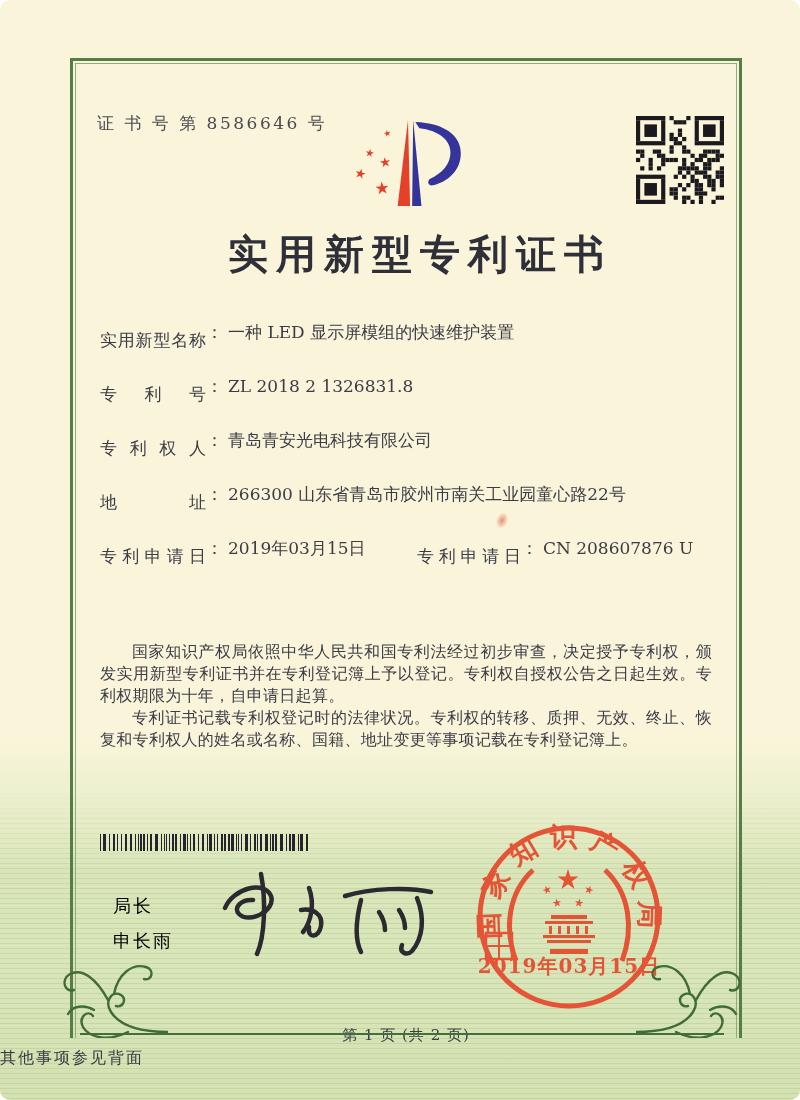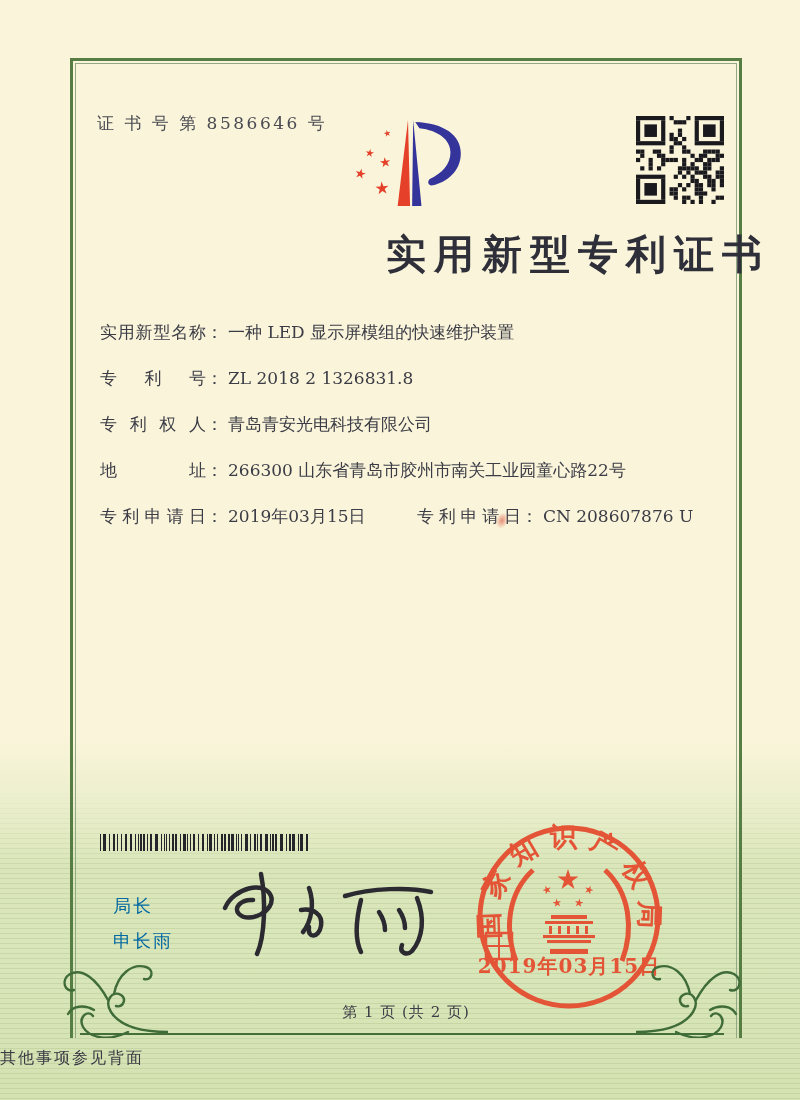--- a/index.html
+++ b/index.html
@@ -1,47 +1,47 @@
 <!DOCTYPE html>
 <html><head>
 <meta charset="utf-8">
 <style>
   html,body{margin:0;padding:0;}
   .page{position:relative;width:800px;height:1100px;background:#faf5da;overflow:hidden;
-        font-family:"DejaVu Serif","Liberation Serif",serif;}
+        font-family:"DejaVu Serif","Liberation Serif",serif;border-radius:10px;}
   .green-zone{position:absolute;left:0;top:738px;width:800px;height:362px;
         background:linear-gradient(180deg,rgba(220,232,190,0) 0%,rgba(220,232,190,.5) 18%,
         rgba(216,229,184,.95) 36%,#d9e6ba 58%,#d4e2b2 100%);}
   .lines-zone{position:absolute;left:0;top:788px;width:800px;height:312px;
         background:repeating-linear-gradient(180deg,rgba(118,148,84,.17) 0 1px,rgba(118,148,84,0) 1px 5px);
         -webkit-mask-image:linear-gradient(180deg,transparent,#000 28%);
         mask-image:linear-gradient(180deg,transparent,#000 28%);}
   .frame{position:absolute;left:70px;top:58px;width:666px;height:977px;
         border-top:3px solid #567d43;border-left:3px solid #567d43;border-right:3px solid #567d43;}
   .frame-inner{position:absolute;left:2px;top:2px;right:2px;bottom:0;
         border-top:1px solid #93a985;border-left:1px solid #93a985;border-right:1px solid #93a985;}
   .cert-no{position:absolute;left:97px;top:112px;font-size:17px;letter-spacing:2.5px;color:#4a4a52;}
   .logo{position:absolute;left:353px;top:119px;width:110px;height:88px;}
   .qr{position:absolute;left:636px;top:116px;width:88px;height:88px;}
-  .title{position:absolute;left:70px;top:227px;width:700px;text-align:right;
+  .title{position:absolute;left:70px;top:227px;width:700px;text-align:center;
         font-size:40px;font-weight:bold;letter-spacing:8px;color:#2f2f3a;}
   .fields{position:absolute;left:100px;top:322px;width:624px;font-size:17px;color:#3c3c46;}
   .row{margin-bottom:26px;line-height:20px;white-space:nowrap;}
-  .lbl{display:inline-block;width:106px;text-align:justify;text-align-last:justify;vertical-align:top;}
+  .lbl{display:inline-block;width:106px;text-align:justify;text-align-last:justify;vertical-align:top;margin-top:8px;}
   .colon{margin-right:5px;}
   .lbl2{margin-left:46px;width:104px;}
   .body-text{position:absolute;left:100px;top:641px;width:612px;font-size:16px;line-height:22px;
         text-align:justify;color:#3c3c46;letter-spacing:.3px;}
   .body-text p{margin:0;text-indent:2em;}
   .barcode{position:absolute;left:100px;top:834px;width:214px;height:17px;}
-  .signatory{position:absolute;left:113px;top:888px;font-size:18px;color:#0369a1;
+  .signatory{position:absolute;left:113px;top:888px;font-size:18px;color:#000000;
         letter-spacing:2px;line-height:35px;}
   .signature{position:absolute;left:213px;top:864px;width:238px;height:94px;}
   .seal{position:absolute;left:458px;top:813px;width:222px;height:212px;}
-  .page-info{position:absolute;left:70px;top:1003px;width:672px;text-align:center;
+  .page-info{position:absolute;left:70px;top:1026px;width:672px;text-align:center;
         font-size:15px;color:#3c3c46;letter-spacing:1px;}
   .ornament-line{position:absolute;left:80px;top:1033px;width:644px;height:2px;background:#456f39;}
   .flourish{position:absolute;width:120px;height:90px;}
   .flourish.left{left:48px;top:948px;}
   .flourish.right{left:636px;top:948px;transform:scaleX(-1);}
   .back-note{position:absolute;left:0;top:1048px;width:756px;text-align:left;
         font-size:16px;color:#3a3a44;letter-spacing:2px;}
   .red-speck{position:absolute;left:496px;top:512px;width:12px;height:17px;border-radius:50%;
         transform:rotate(20deg);
         background:radial-gradient(ellipse at center,rgba(215,60,40,.55),rgba(215,60,40,0) 70%);}
@@ -214,20 +214,24 @@
     </div>
     <div class="row">
       <span class="lbl">地 址</span><span class="colon">：</span><span class="val">266300 山东省青岛市胶州市南关工业园童心路22号</span>
     </div>
     <div class="row">
       <span class="lbl">专利申请日</span><span class="colon">：</span><span class="val">2019年03月15日</span>
       <span class="lbl lbl2">专利申请日</span><span class="colon">：</span><span class="val">CN 208607876 U</span>
     </div>
   </div>
 
+  <div class="body-text">
+    <p>国家知识产权局依照中华人民共和国专利法经过初步审查，决定授予专利权，颁发实用新型专利证书并在专利登记簿上予以登记。专利权自授权公告之日起生效。专利权期限为十年，自申请日起算。</p>
+    <p>专利证书记载专利权登记时的法律状况。专利权的转移、质押、无效、终止、恢复和专利权人的姓名或名称、国籍、地址变更等事项记载在专利登记簿上。</p>
+  </div>
 
   <svg class="barcode" viewBox="0 0 214 17">
       <rect x="0" y="0" width="1" height="17" fill="#24242a"></rect>
       <rect x="3" y="0" width="3" height="17" fill="#24242a"></rect>
       <rect x="9" y="0" width="1" height="17" fill="#24242a"></rect>
       <rect x="13" y="0" width="2" height="17" fill="#24242a"></rect>
       <rect x="17" y="0" width="1" height="17" fill="#24242a"></rect>
       <rect x="21" y="0" width="1" height="17" fill="#24242a"></rect>
       <rect x="25" y="0" width="2" height="17" fill="#24242a"></rect>
       <rect x="30" y="0" width="2" height="17" fill="#24242a"></rect>

